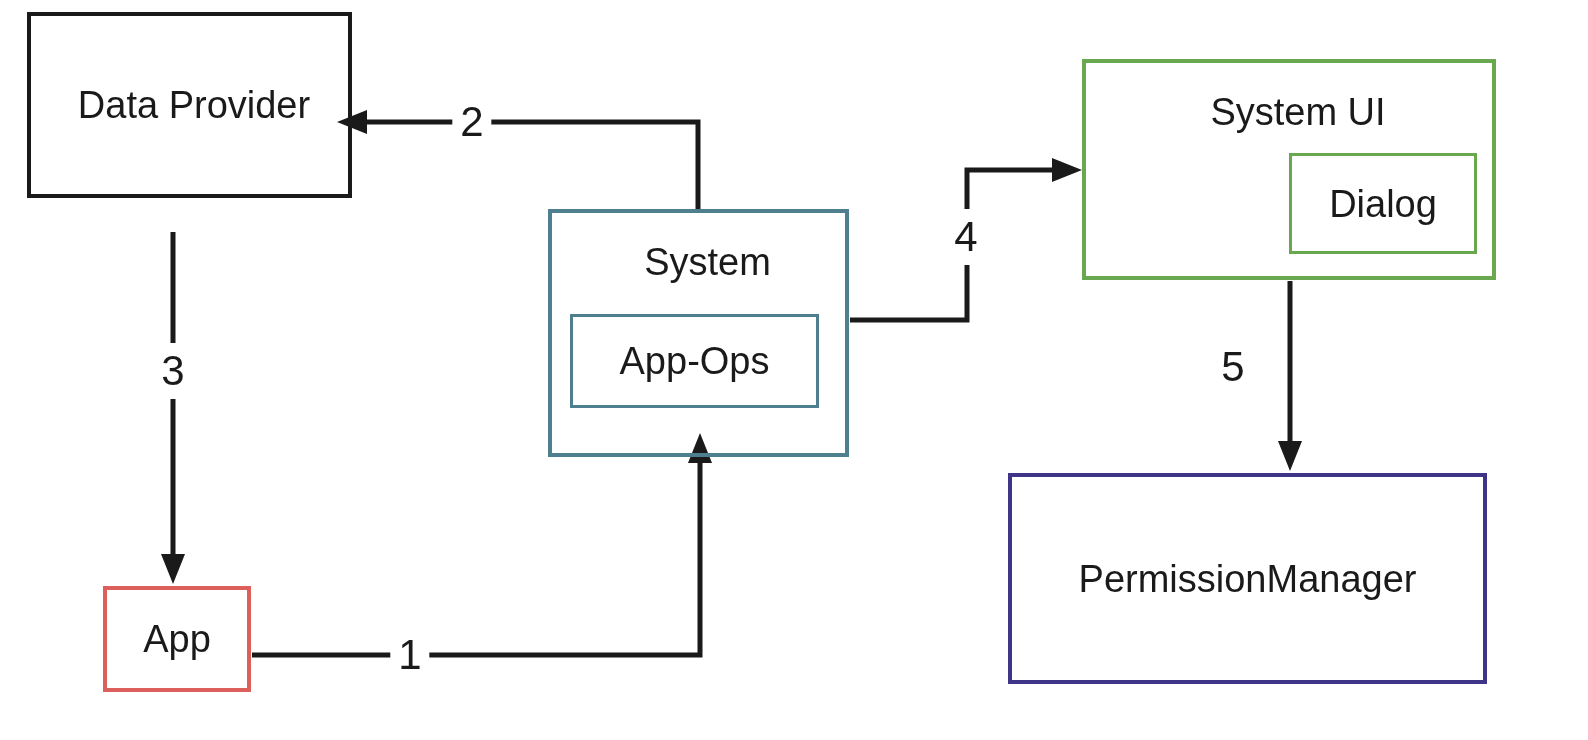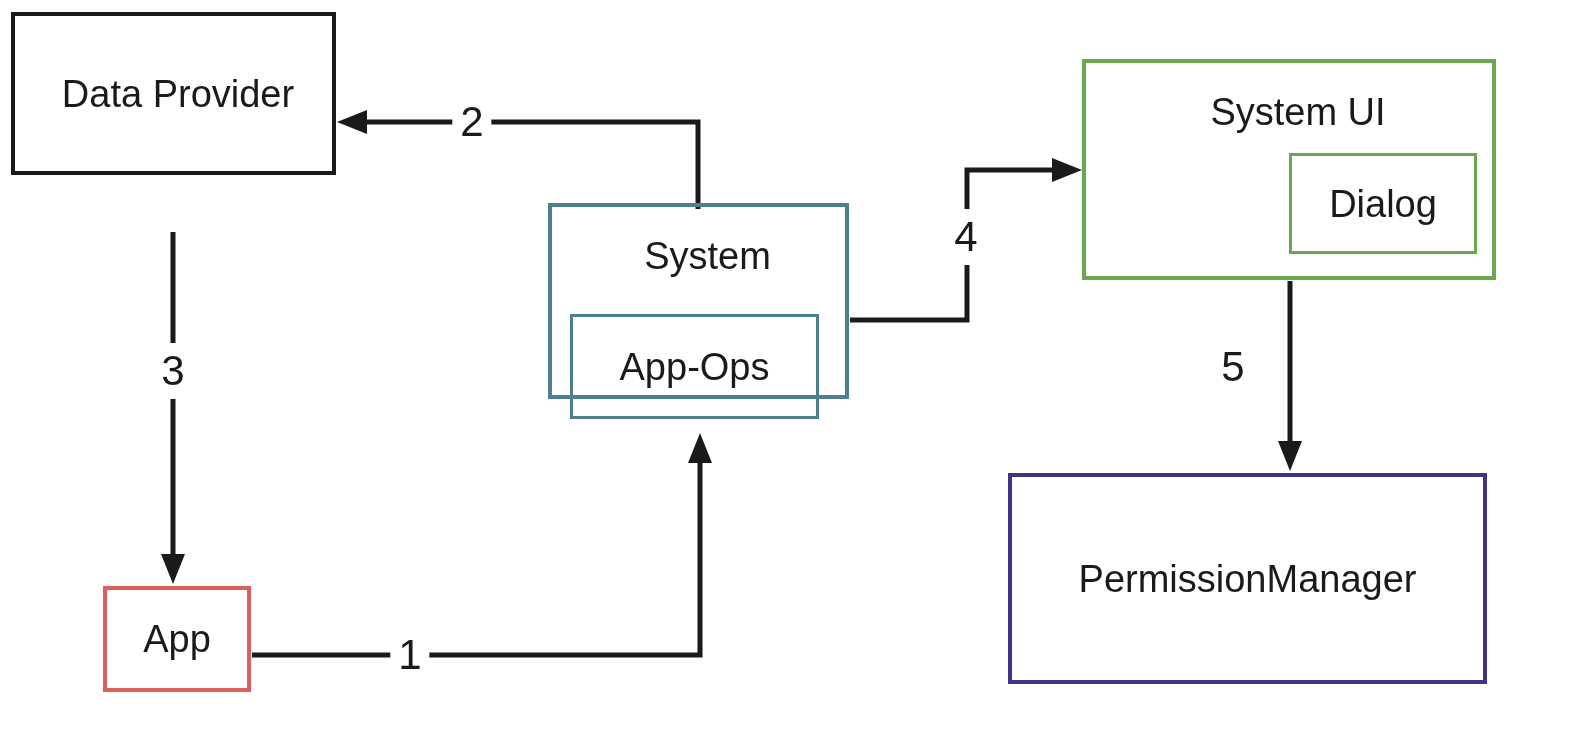--- a/index.html
+++ b/index.html
@@ -84,29 +84,29 @@
     <g>
       <path class="edge-line" d="M850,320 H967 V170 H1060" style="stroke: rgb(26, 26, 26);"></path>
       <polygon class="edge-head" points="1082,170 1052,158 1052,182" style="fill: rgb(26, 26, 26);"></polygon>
     </g>
     <g>
       <path class="edge-line" d="M1290,281 V448" style="stroke: rgb(26, 26, 26);"></path>
       <polygon class="edge-head" points="1290,471 1278,441 1302,441" style="fill: rgb(26, 26, 26);"></polygon>
     </g>
   </svg>
 
-  <div class="node center-label" style="left: 11px; top: 12px; width: 325px; height: 163px; border-color: rgb(26, 26, 26); padding-left: 9px;">
+  <div class="node center-label" style="left: 27px; top: 12px; width: 325px; height: 186px; border-color: rgb(26, 26, 26); padding-left: 9px;">
     <span class="node-label">Data Provider</span>
   </div>
 
-  <div class="node top-label" style="left: 548px; top: 203px; width: 301px; height: 196px; border-color: rgb(77, 127, 142);">
+  <div class="node top-label" style="left: 548px; top: 209px; width: 301px; height: 248px; border-color: rgb(77, 127, 142);">
     <span class="node-label">System</span>
   </div>
 
-  <div class="node inner-node center-label" style="left: 570px; top: 314px; width: 249px; height: 105px; border-color: rgb(77, 127, 142);">
+  <div class="node inner-node center-label" style="left: 570px; top: 314px; width: 249px; height: 94px; border-color: rgb(77, 127, 142);">
     <span class="node-label">App-Ops</span>
   </div>
 
   <div class="node top-label" style="left: 1082px; top: 59px; width: 414px; height: 221px; border-color: rgb(106, 168, 79);">
     <span class="node-label">System UI</span>
   </div>
 
   <div class="node center-label" style="left: 1008px; top: 473px; width: 479px; height: 211px; border-color: rgb(62, 53, 137);">
     <span class="node-label">PermissionManager</span>
   </div>

